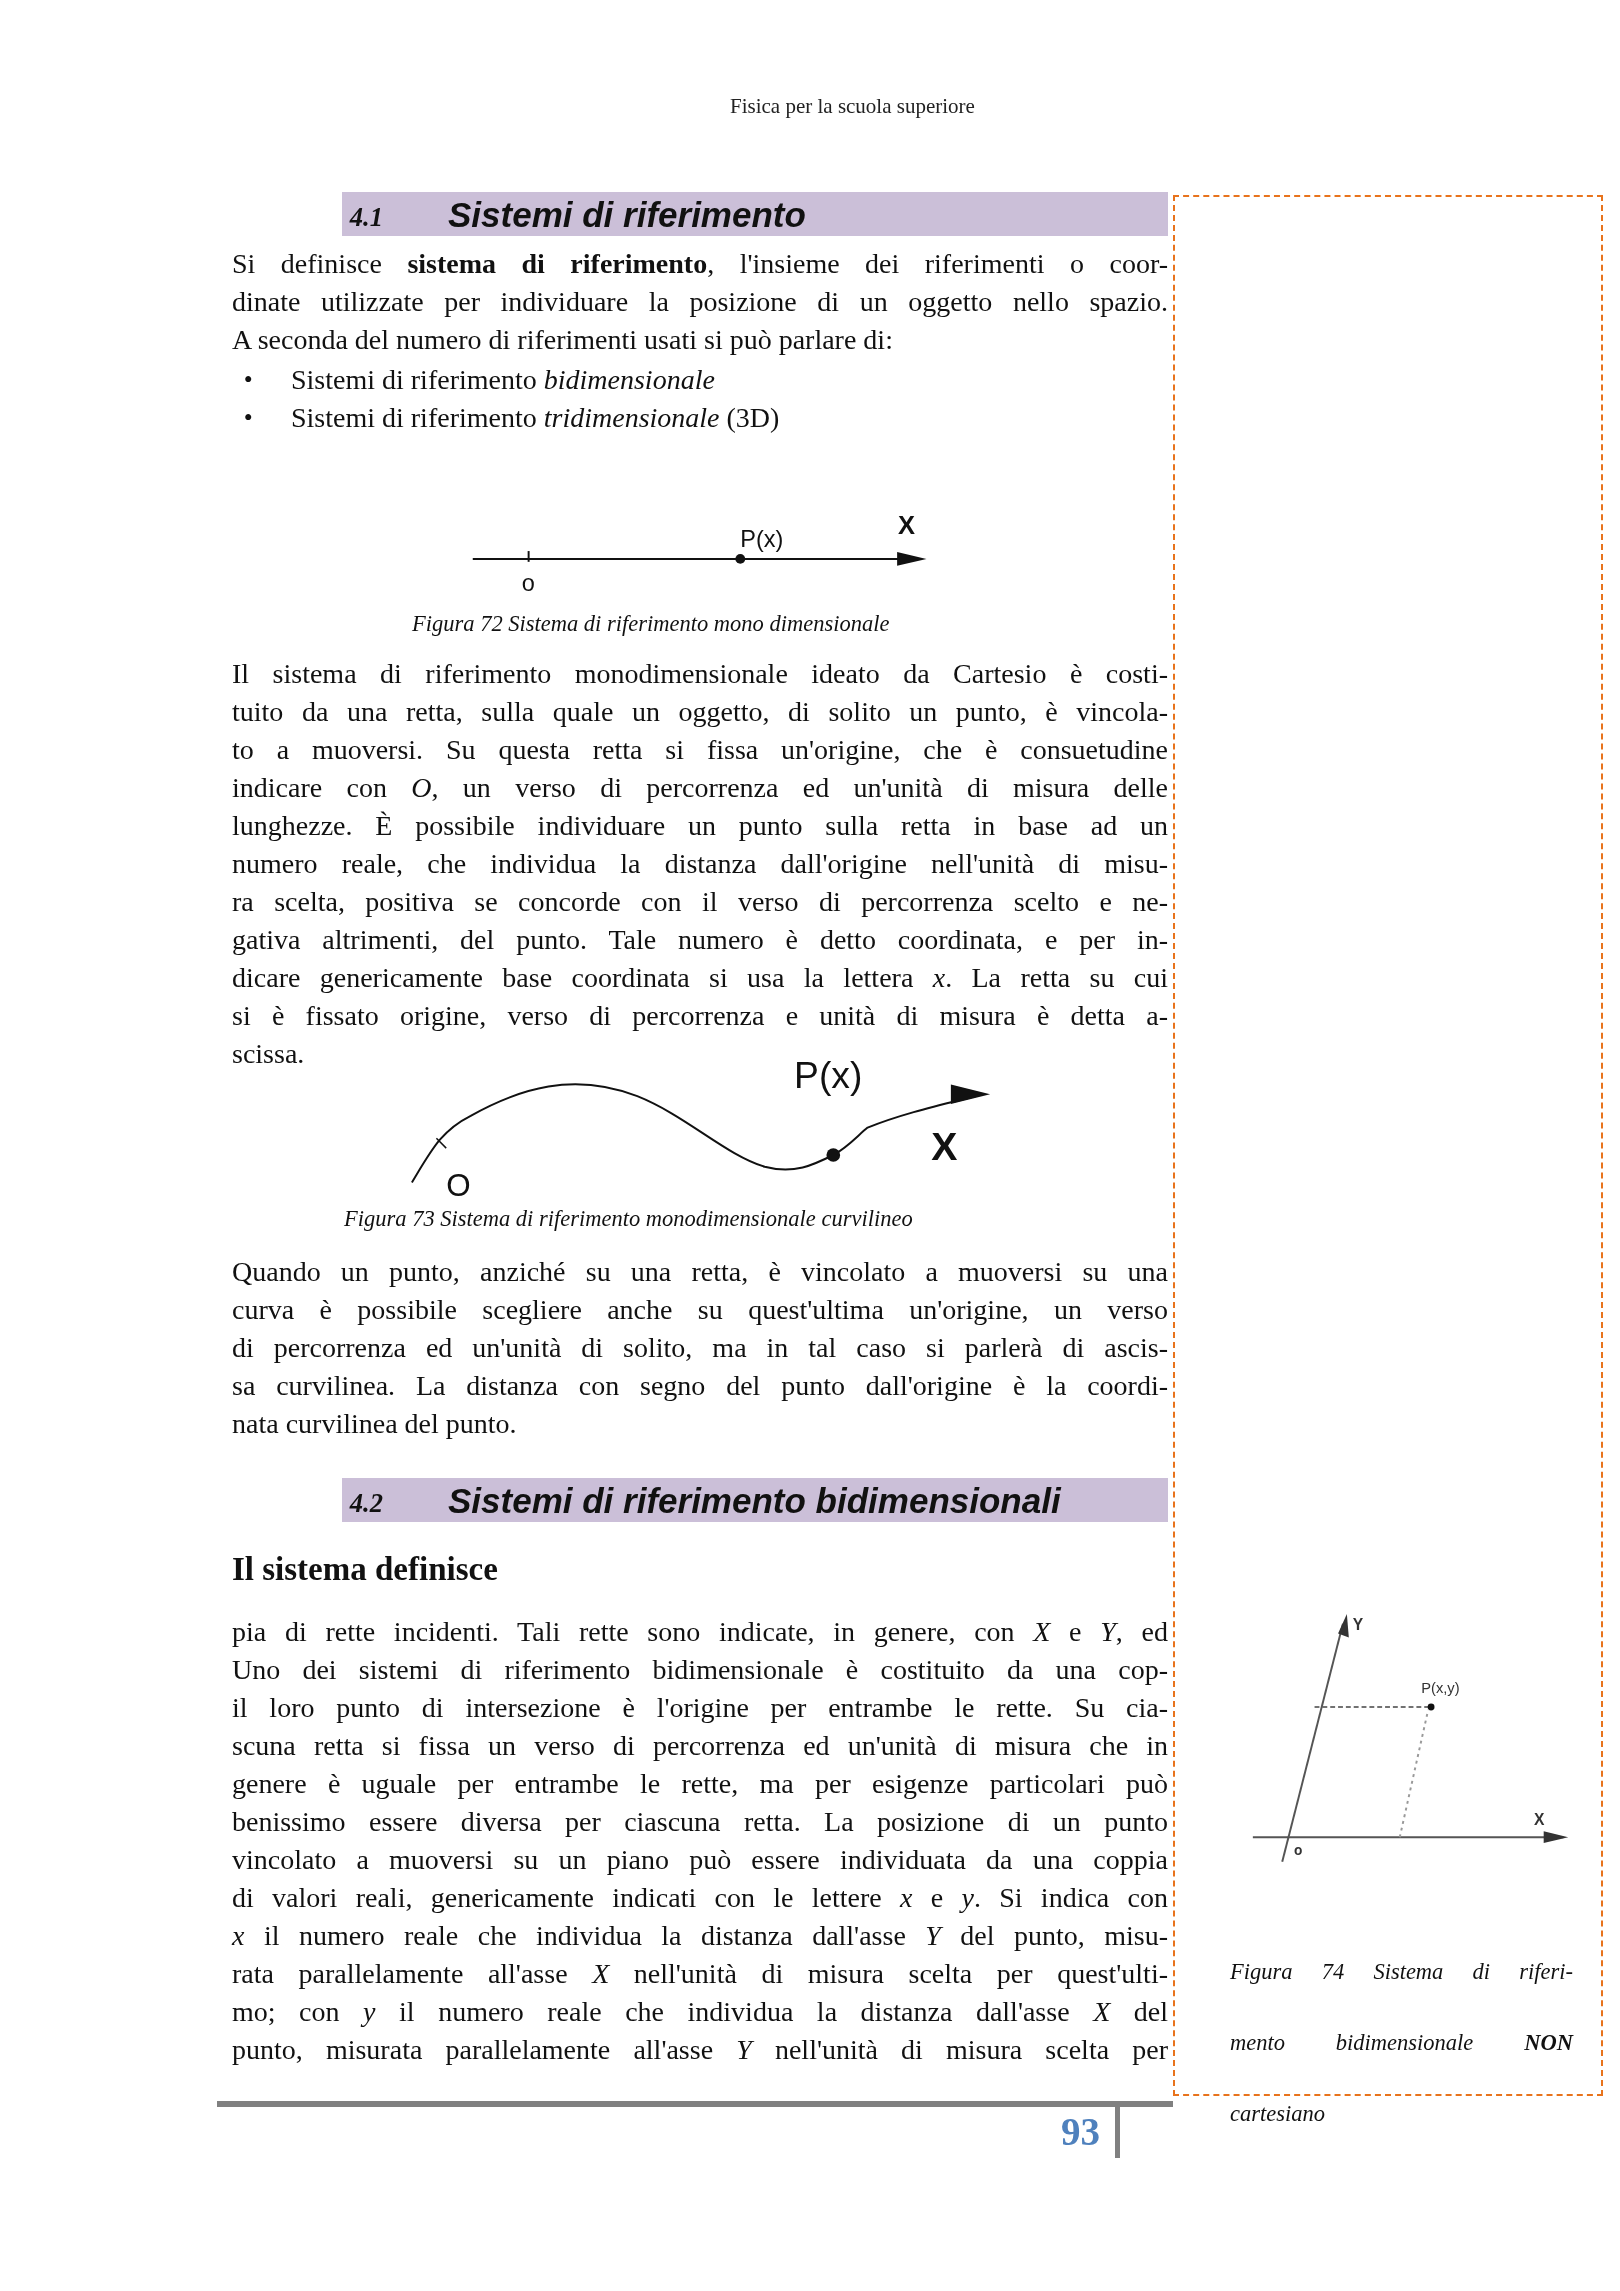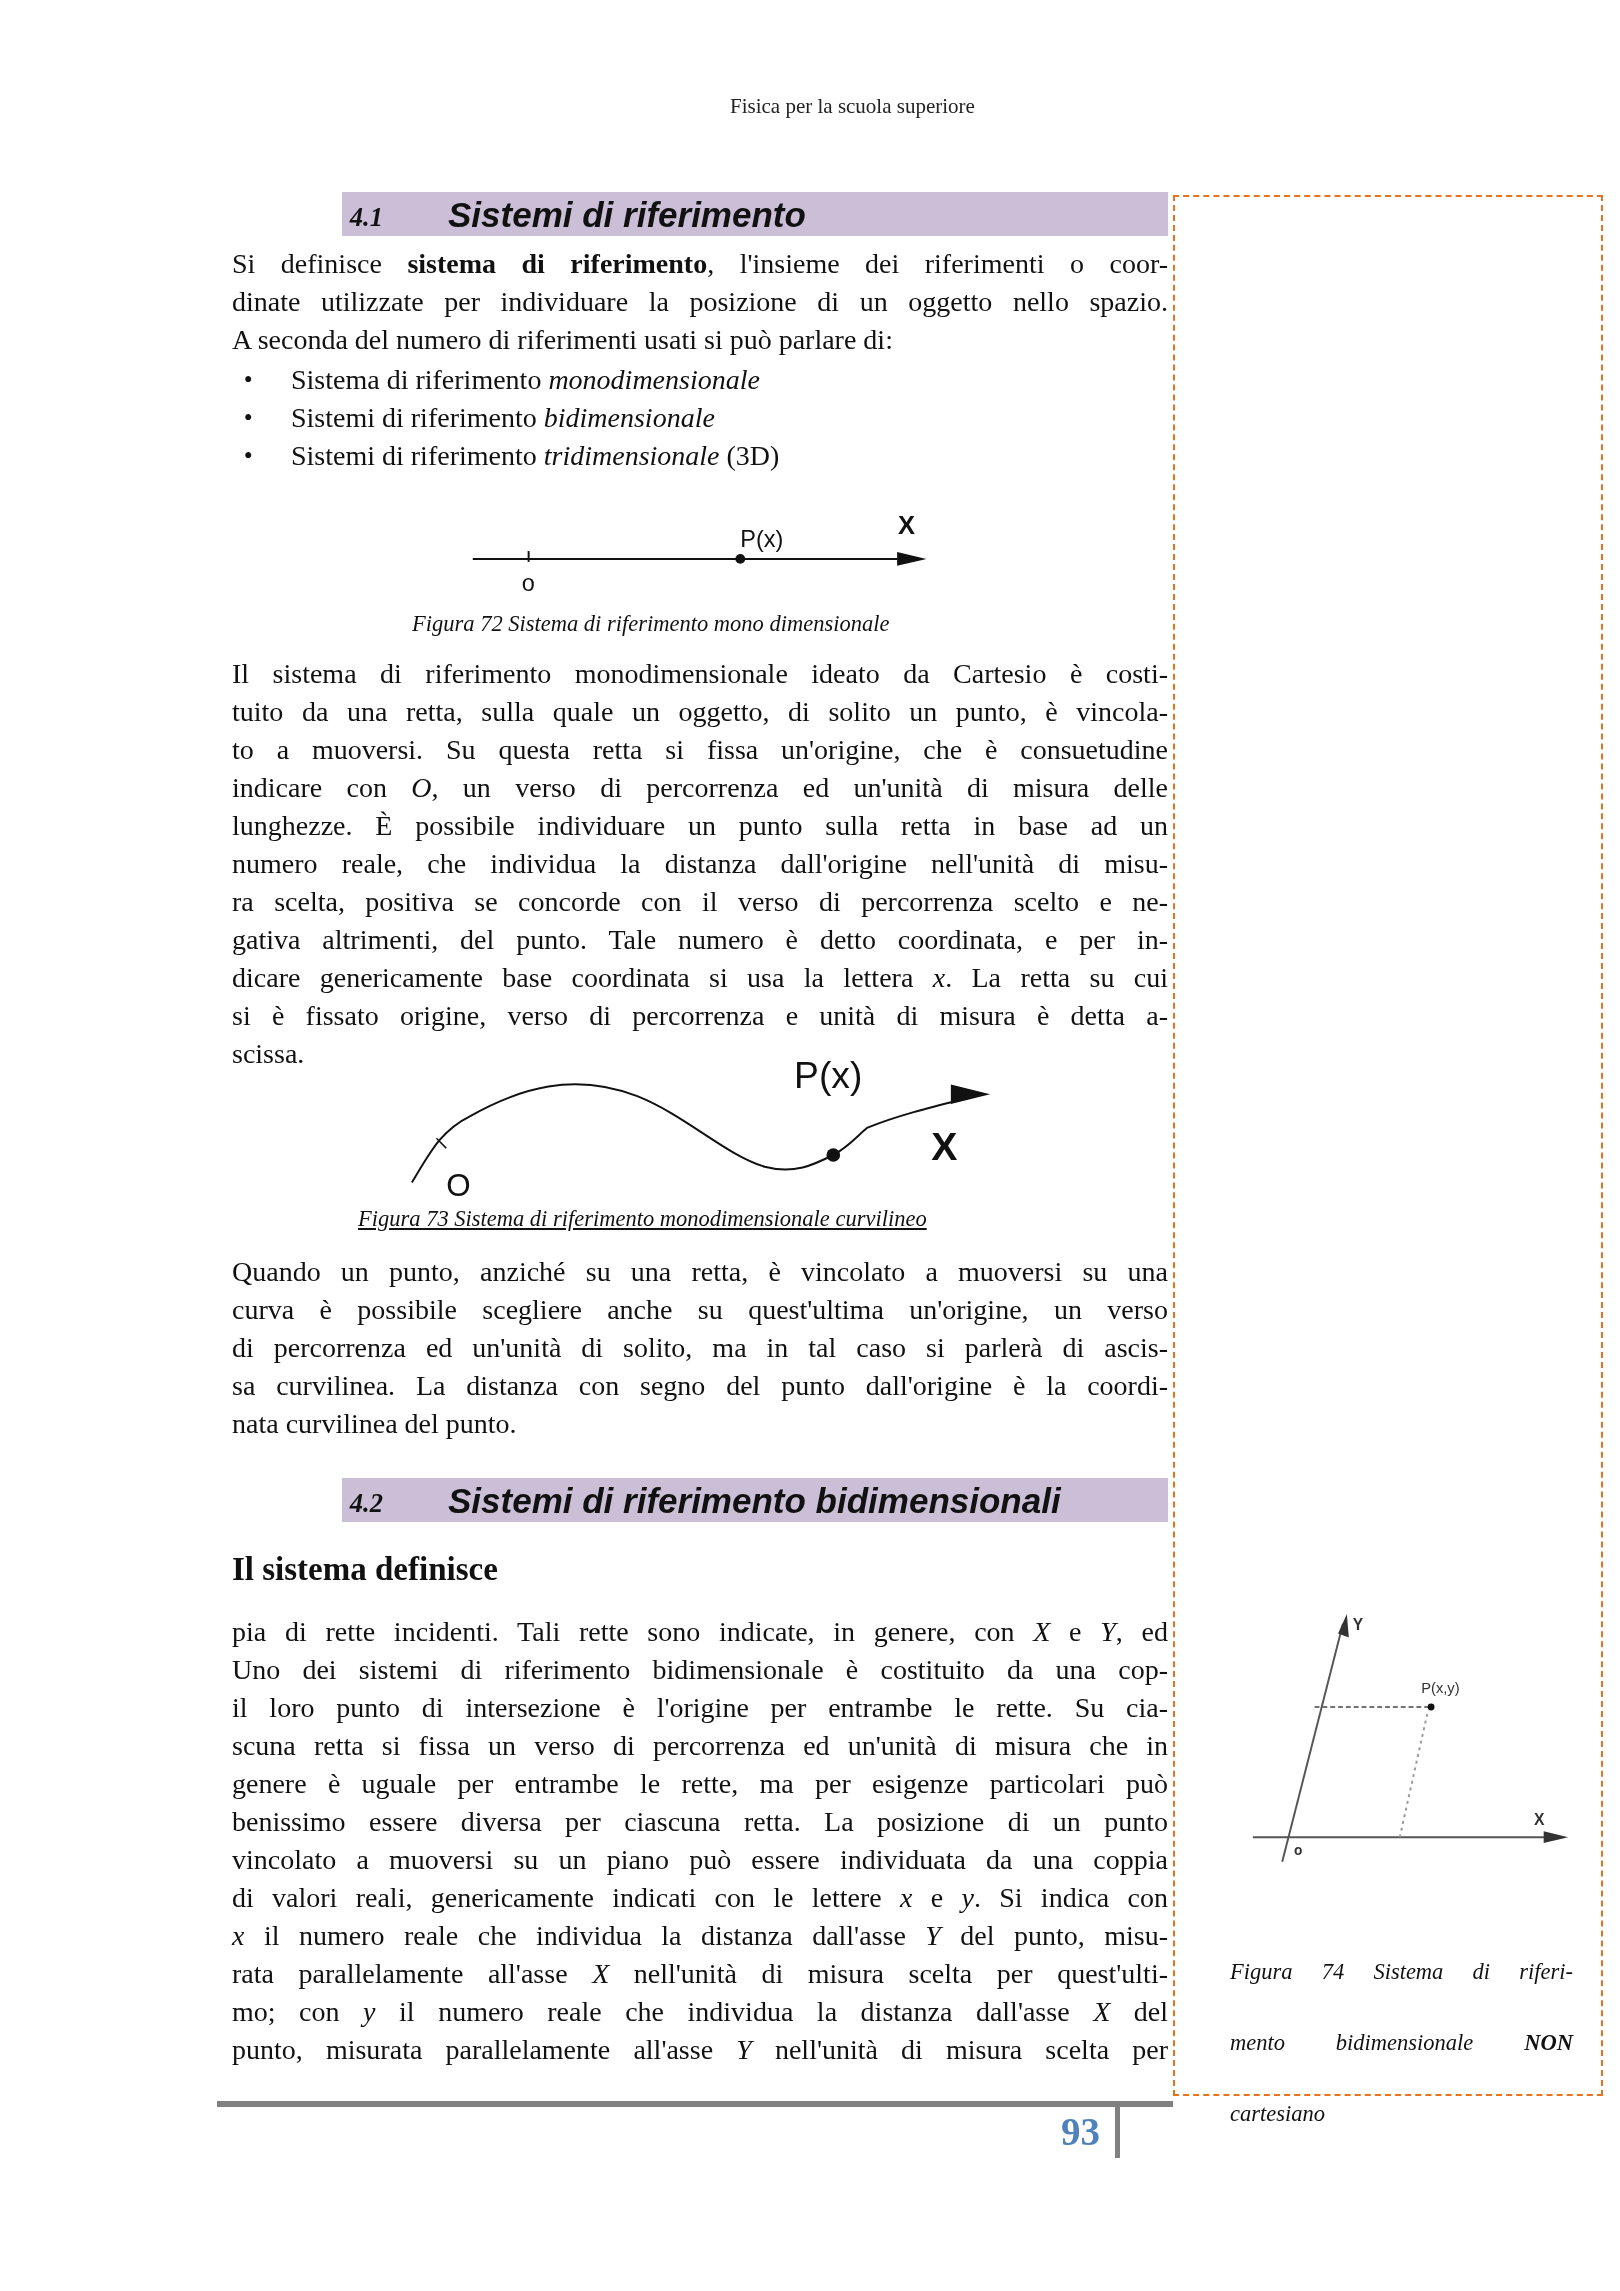--- a/index.html
+++ b/index.html
@@ -42,21 +42,20 @@
   <span class="title">Sistemi di riferimento</span>
 </div>
 
 <div class="para" style="top:245px;">
   <span class="ln"><span>Si definisce </span><b>sistema di riferimento</b><span>, l'insieme dei riferimenti o coor-</span></span>
   <span class="ln">dinate utilizzate per individuare la posizione di un oggetto nello spazio.</span>
   <span class="ln last">A seconda del numero di riferimenti usati si può parlare di:</span>
 </div>
 
 <ul class="bullets">
-  <li><span>Sistema di riferimento </span><i>monodimensionale</i><span></span></li>
   <li><span>Sistemi di riferimento </span><i>bidimensionale</i><span></span></li>
   <li><span>Sistemi di riferimento </span><i>tridimensionale</i><span> (3D)</span></li>
 </ul>
 
 <svg class="abs" style="left:461px; top:505px;" width="490" height="98" viewBox="0 0 500 100">
   <line x1="12" y1="55" x2="465" y2="55" stroke="#111" stroke-width="2"></line>
   <polygon points="445,48 475,55 445,62" fill="#111"></polygon>
   <line x1="69" y1="47" x2="69" y2="58" stroke="#111" stroke-width="2"></line>
   <circle cx="285" cy="55" r="5" fill="#111"></circle>
   <text x="62" y="88" font-size="24" fill="#111">o</text>
@@ -81,21 +80,21 @@
 
 <svg class="abs" style="left:402px; top:1057px;" width="598" height="147" viewBox="0 0 610 150">
   <path d="M10,128 C30,95 40,75 70,60 C120,32 175,15 240,40 C290,60 330,100 370,112 C400,120 420,110 440,100 C455,92 465,80 475,72 C510,58 545,50 585,40" fill="none" stroke="#111" stroke-width="2"></path>
   <polygon points="560,28 600,38 560,48" fill="#111"></polygon>
   <line x1="35" y1="83" x2="45" y2="93" stroke="#111" stroke-width="1.5"></line>
   <circle cx="440" cy="100" r="7" fill="#111"></circle>
   <text x="45" y="142" font-size="32" fill="#111">O</text>
   <text x="400" y="32" font-size="38" fill="#111">P(x)</text>
   <text x="540" y="105" font-size="40" font-weight="bold" fill="#111">X</text>
 </svg>
-<div class="caption" style="left:358px; top:1206px;text-decoration:underline;">Figura 73 Sistema di riferimento monodimensionale curvilineo</div>
+<div class="caption" style="left:344px; top:1206px;">Figura 73 Sistema di riferimento monodimensionale curvilineo</div>
 
 <div class="para" style="top:1253px;">
   <span class="ln">Quando un punto, anziché su una retta, è vincolato a muoversi su una</span>
   <span class="ln">curva è possibile scegliere anche su quest'ultima un'origine, un verso</span>
   <span class="ln">di percorrenza ed un'unità di solito, ma in tal caso si parlerà di ascis-</span>
   <span class="ln">sa curvilinea. La distanza con segno del punto dall'origine è la coordi-</span>
   <span class="ln last">nata curvilinea del punto.</span>
 </div>
 
 <div class="heading" style="top:1478px;">

